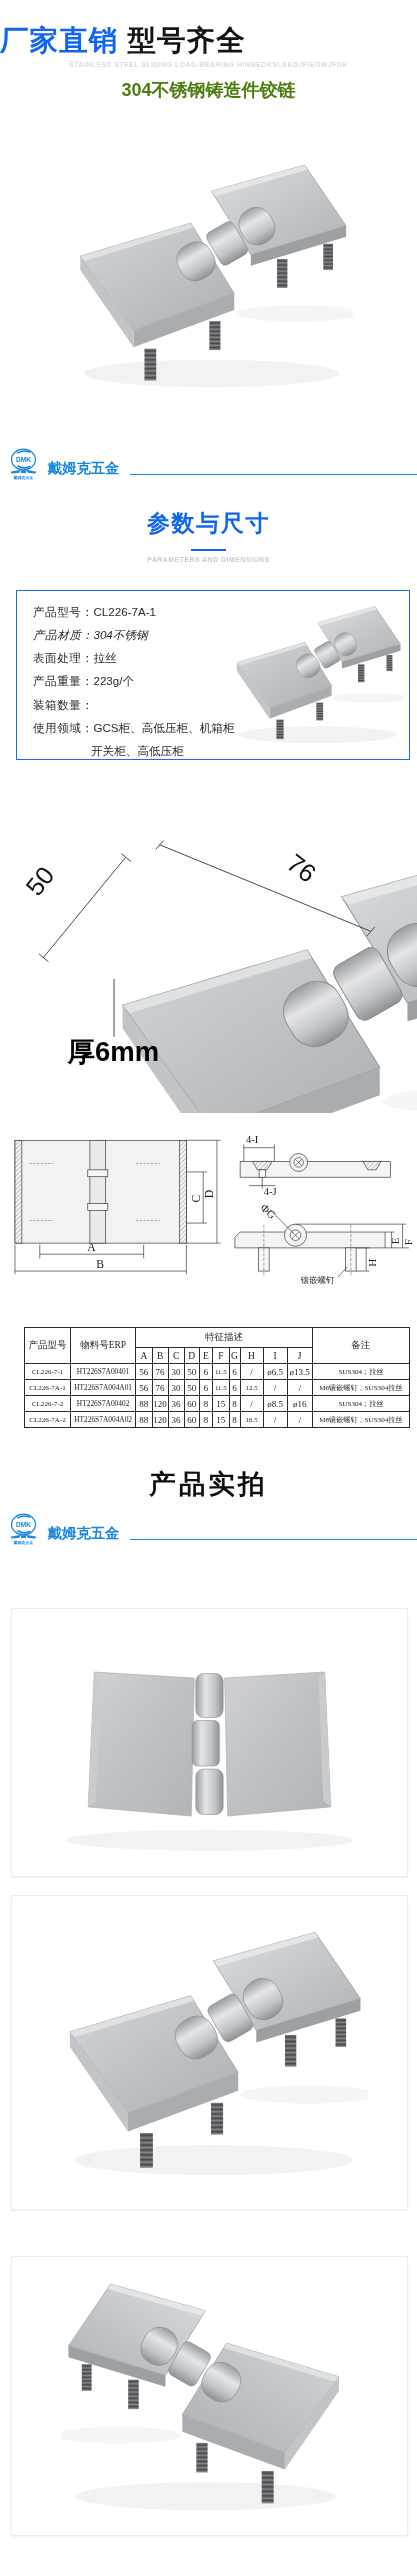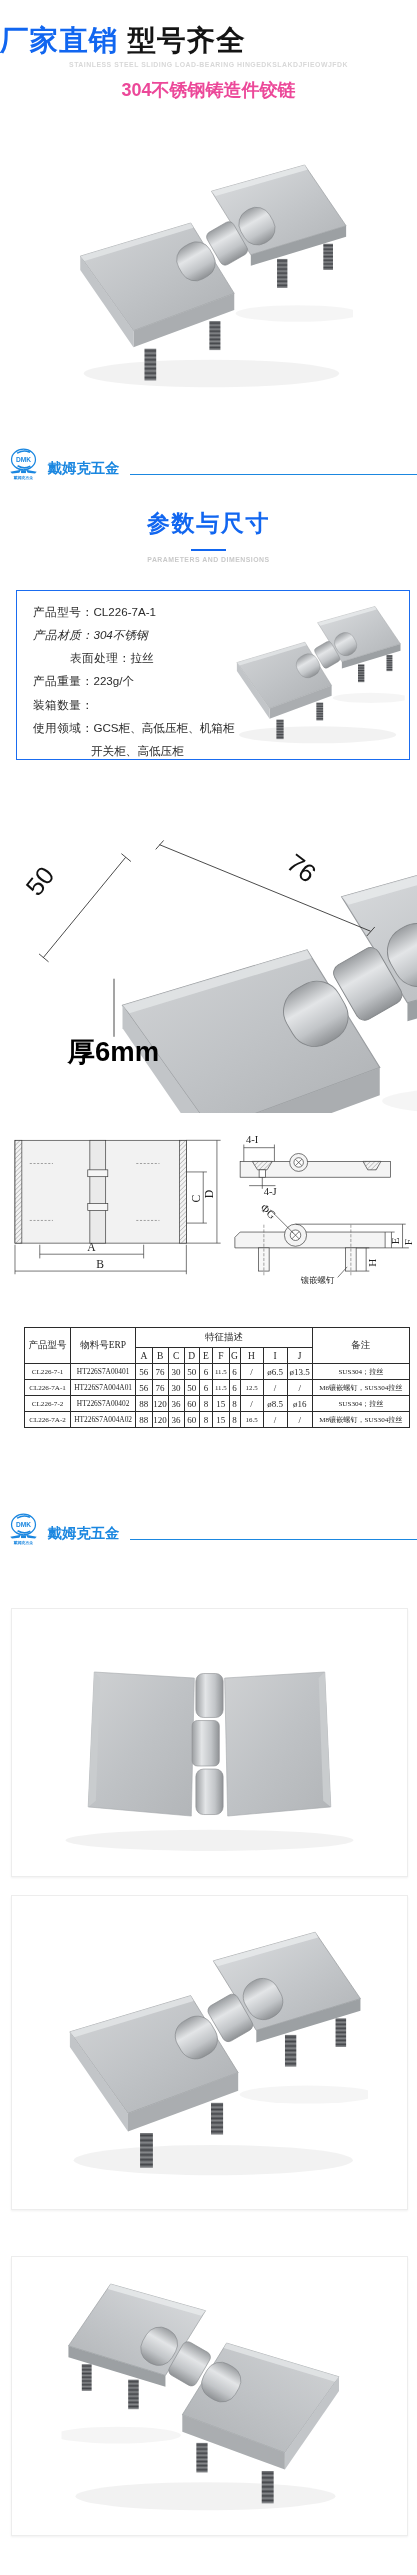--- a/index.html
+++ b/index.html
@@ -3,21 +3,21 @@
 <meta charset="utf-8">
 <style>
   html,body{margin:0;padding:0;background:#fff;}
   body{font-family:"Liberation Sans", sans-serif;}
   #page{position:relative;width:417px;height:2576px;margin:0 auto;background:#fff;overflow:hidden;}
   .abs{position:absolute;}
   
   .main-title{top:22px;left:0;width:417px;text-align:left;font-size:28.5px;font-weight:bold;letter-spacing:1.1px;color:#141414;white-space:nowrap;}
   .main-title .hl{color:#1166f0;}
   .sub-en{top:61px;left:0;width:417px;text-align:center;font-size:6.9px;letter-spacing:0.5px;color:#d8d8d8;font-weight:bold;}
-  .sub-cn{top:78px;left:0;width:417px;text-align:center;font-size:18px;font-weight:600;color:#ec4899;}
+  .sub-cn{top:78px;left:0;width:417px;text-align:center;font-size:18px;font-weight:600;color:#4d7c0f;}
   
   .brand-bar{left:7.4px;right:0;height:37px;display:flex;align-items:flex-end;}
   .brand-bar .logo{width:33px;height:36px;flex:0 0 auto;}
   .brand-name{font-size:14.3px;font-weight:700;color:#1b87e0;margin:0 0 4.2px 7.4px;white-space:nowrap;}
   .brand-line{flex:1;height:1.1px;background:#1b87e0;margin:0 0 7.4px 10.6px;}
   
   .sec-title{top:508px;left:0;width:417px;text-align:center;font-size:23px;font-weight:bold;color:#1166f0;letter-spacing:1.6px;}
   .sec-underline{top:549px;left:191px;width:35px;height:2.1px;background:#1166f0;}
   .sec-en{top:556px;left:0;width:417px;text-align:center;font-size:6.9px;letter-spacing:0.5px;color:#c9c9c9;font-weight:bold;}
   
@@ -154,21 +154,21 @@
     <div class="brand-line"></div>
   </div>
 
   <div class="abs sec-title">参数与尺寸</div>
   <div class="abs sec-underline"></div>
   <div class="abs sec-en">PARAMETERS AND DIMENSIONS</div>
 
   <div class="abs param-box">
     <div class="param-row" style="top:12.7px;"><span class="lab">产品型号：</span><span>CL226-7A-1</span></div>
     <div class="param-row" style="top:36px;font-style:italic;"><span class="lab">产品材质：</span><span>304不锈钢</span></div>
-    <div class="param-row" style="top:59px;margin-left:37px;"><span class="lab">表面处理：</span><span>拉丝</span></div>
+    <div class="param-row" style="top:59px;"><span class="lab">表面处理：</span><span>拉丝</span></div>
     <div class="param-row" style="top:82px;"><span class="lab">产品重量：</span><span>223g/个</span></div>
     <div class="param-row" style="top:106px;"><span class="lab">装箱数量：</span><span></span></div>
     <div class="param-row" style="top:129px;"><span class="lab">使用领域：</span><span>GCS柜、高低压柜、机箱柜</span></div>
     <div class="param-row" style="top:152px;left:74px;"><span>开关柜、高低压柜</span></div>
     <svg class="param-photo" viewBox="0 0 420 360">
         <use href="#hinge34"></use>
       </svg>
   </div>
 
   <svg class="abs dim-fig" viewBox="0 0 790 596">
@@ -367,20 +367,21 @@
       <td class="cell-val">15</td>
       <td class="cell-val">8</td>
       <td class="cell-val-sm">16.5</td>
       <td class="cell-val">/</td>
       <td class="cell-val">/</td>
       <td class="cell-note">M8镶嵌螺钉，SUS304拉丝</td>
     </tr>
   </tbody>
     </table>
 
+  <div class="abs photos-title">产品实拍</div>
 
   <div class="abs brand-bar" style="top:1510px;">
     <svg class="logo" viewBox="0 0 80 86">
         <use href="#dmklogo"></use>
       </svg>
     <span class="brand-name">戴姆克五金</span>
     <div class="brand-line"></div>
   </div>
 
   <div class="abs photo-block pb1">

